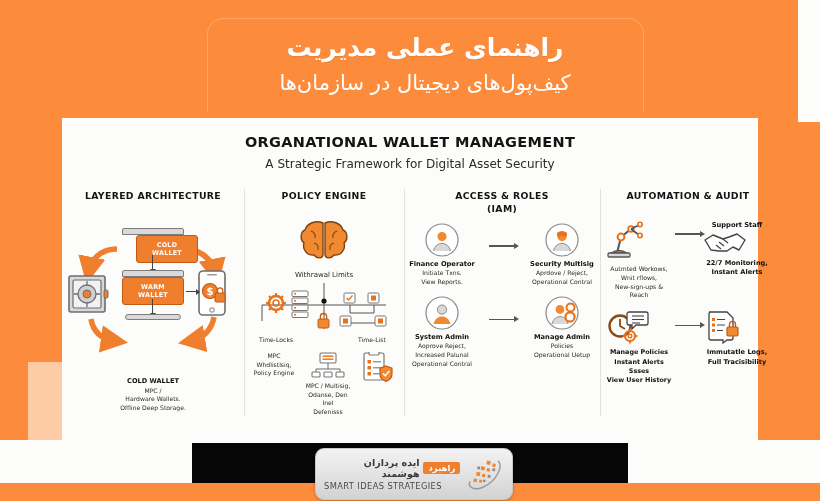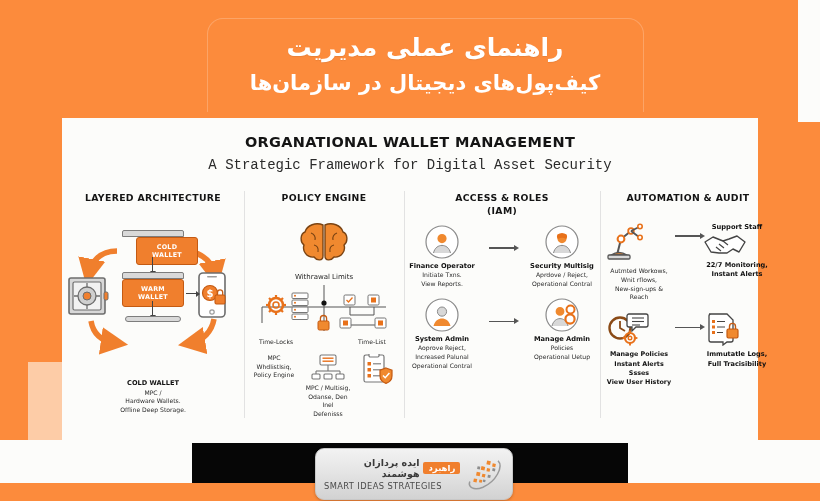--- a/index.html
+++ b/index.html
@@ -31,35 +31,35 @@
   #persian-header{
     position:absolute;left:180px;top:22px;width:490px;height:86px;
     display:flex;flex-direction:column;align-items:center;justify-content:center;
     direction:rtl;color:#FFFFFF;text-align:center;
   }
   #persian-title-main{
     font-size:25px;font-weight:bold;line-height:1.2;letter-spacing:.2px;
     text-shadow:0 1px 1px rgba(0,0,0,.07);
   }
   #persian-title-sub{
-    font-size:21px;font-weight:bold;line-height:1.35;margin-top:6px;text-align:center;
+    font-size:21px;font-weight:normal;line-height:1.35;margin-top:6px;text-align:center;
   }
 
   
   #card{
     position:absolute;left:62px;top:118px;width:696px;height:325px;
     background:#FCFCFA;
     box-sizing:border-box;
   }
   #card-title{
     text-align:center;font-size:14.5px;font-weight:bold;color:#141414;
     letter-spacing:.3px;margin-top:16px;
   }
   #card-subtitle{
-    text-align:center;font-size:14px;color:#2b2b2b;margin-top:7px;font-family:Liberation Mono, monospace;
+    text-align:center;font-size:12px;color:#2b2b2b;margin-top:7px;
   }
   #columns{
     display:flex;margin-top:18px;height:245px;
   }
   .column{
     flex:1;position:relative;padding:0 5px;box-sizing:border-box;
     display:flex;flex-direction:column;align-items:center;
   }
   .column + .column::before{
     content:"";position:absolute;left:0;top:0;bottom:18px;width:1px;

